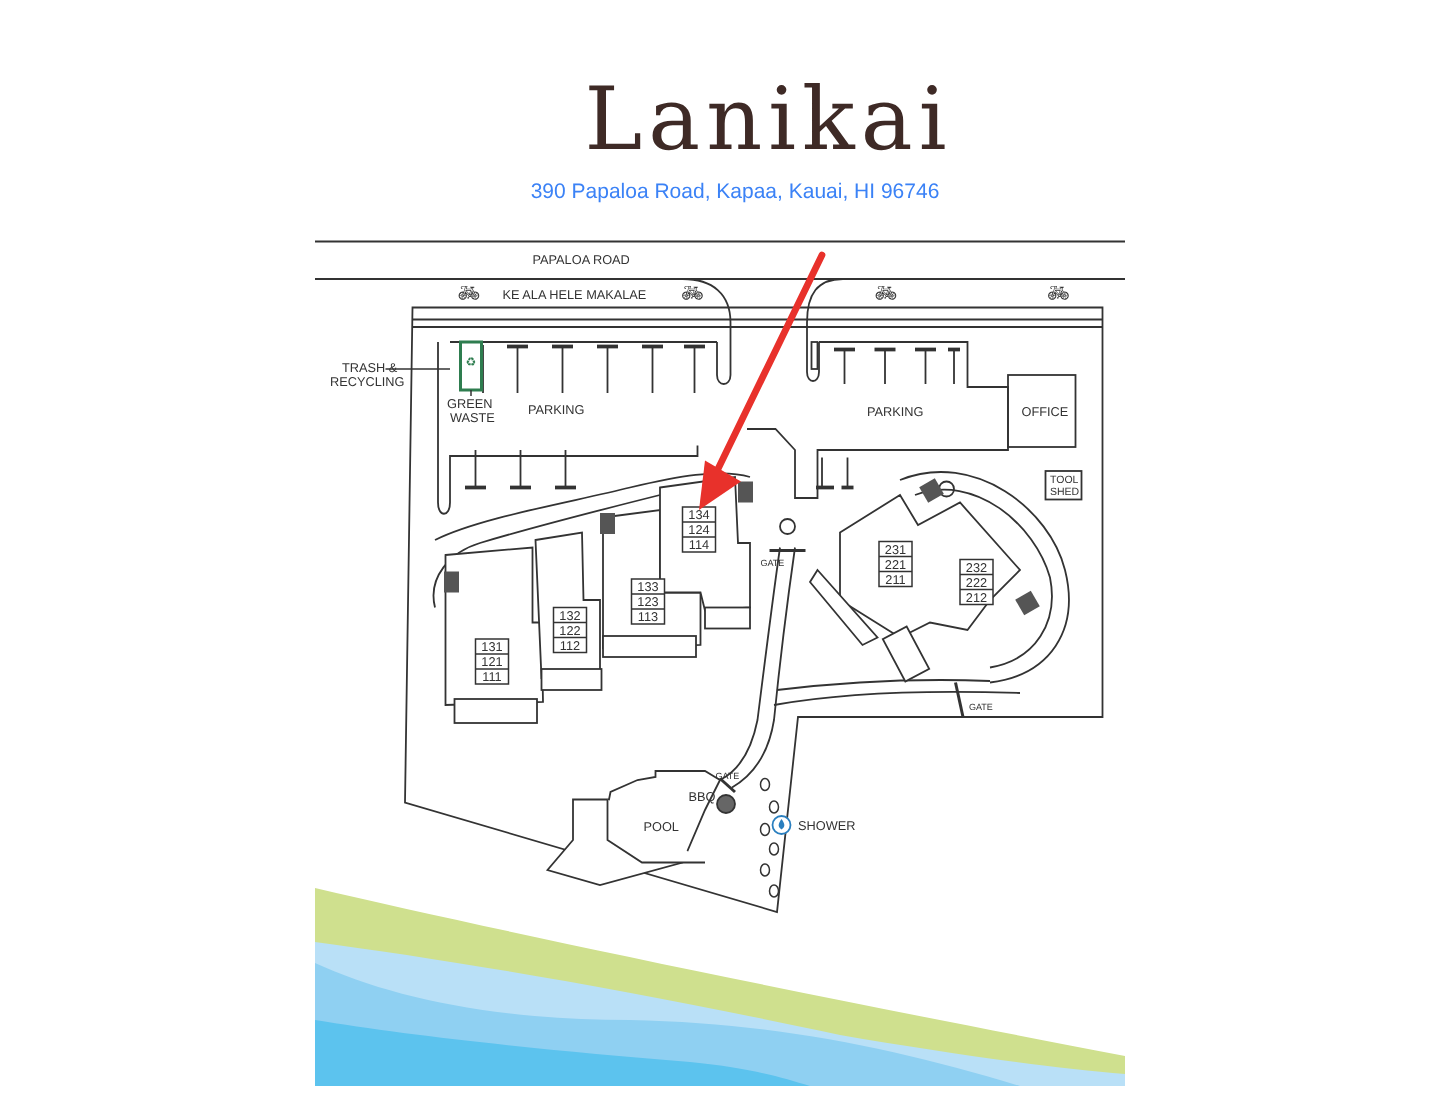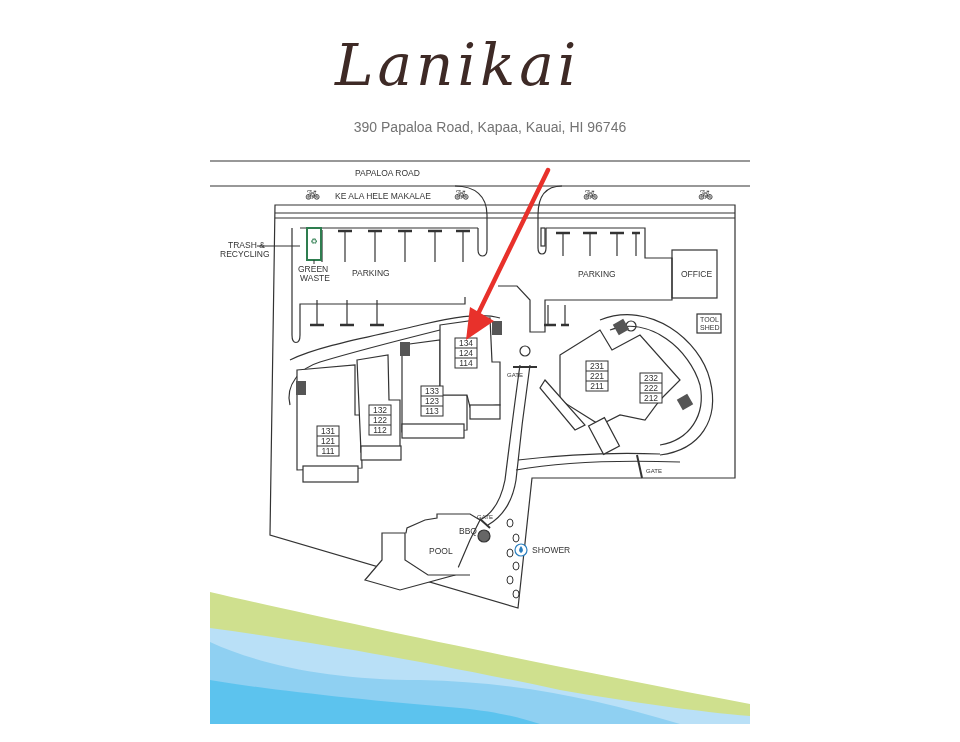--- a/index.html
+++ b/index.html
@@ -1,25 +1,25 @@
 <!DOCTYPE html>
 <html><head>
 <meta charset="utf-8">
 <style>
   html, body { margin: 0; padding: 0; background: #ffffff; }
   body { width: 960px; height: 742px; position: relative; overflow: hidden; font-family: "Liberation Sans", sans-serif; }
   .page { position: absolute; left: 210px; top: 30px; width: 540px; height: 696px; background: #fff; }
   .title {
-    position: absolute; left: 335px; top: 30px; width: 300px; text-align: left;
-    font-family: "DejaVu Serif", serif; font-style: italic; font-size: 58px; color: #3e2a26;
+    position: absolute; left: 335px; top: 44px; width: 300px; text-align: right;
+    font-family: "DejaVu Serif", serif; font-size: 58px; color: #3e2a26;
     letter-spacing: 4px; line-height: 70px;
   }
   .address {
     position: absolute; left: 330px; top: 119px; width: 320px; text-align: center;
-    font-size: 14px; color: #737373;
+    font-size: 14px; color: #3b82f6;
   }
   svg.map { position: absolute; left: 0; top: 0; }
   .lbl { font-family: "Liberation Sans", sans-serif; fill: #333; }
 </style>
 </head>
 <body>
 
 <div class="page"></div>
 
 <svg class="map" width="960" height="742" viewBox="0 0 960 742">

